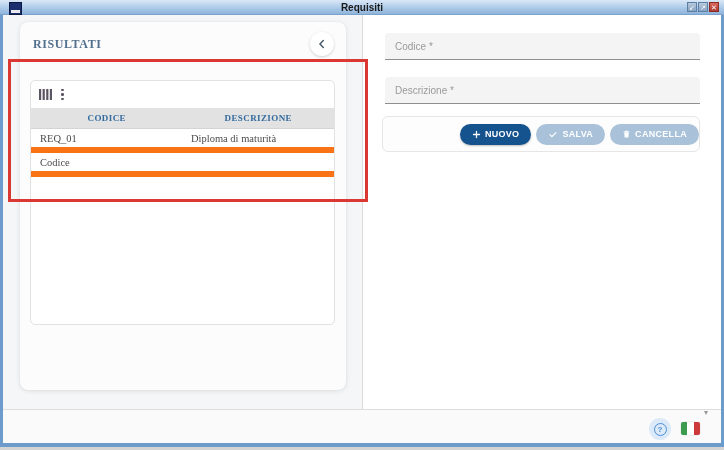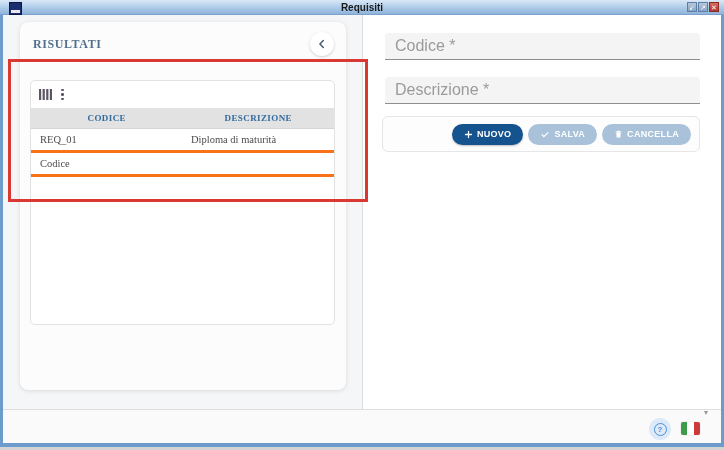--- a/index.html
+++ b/index.html
@@ -36,39 +36,39 @@
     background:#fff; box-shadow:0 1px 3px rgba(0,0,0,.18); display:flex; align-items:center; justify-content:center; }
 
   .table-card { position:absolute; left:10px; top:58px; width:305px; height:245px;
     background:#fff; border:1px solid #e2e2e2; border-radius:5px; overflow:hidden; }
   .table-toolbar { height:27px; display:flex; align-items:center; padding-left:8px; gap:7px; }
   .kebab { display:flex; flex-direction:column; gap:2px; padding:2px; }
   .kebab i { width:2.5px; height:2.5px; border-radius:50%; background:#5c5664; }
   .thead { height:21px; background:#e2e2e2; border-bottom:1px solid #d4d4d4; display:flex;align-items:center; }
   .th { width:50%; display:flex; align-items:center; justify-content:center;
     font-size:9px; font-weight:bold; color:#336b9e; letter-spacing:.4px; }
-  .trow { height:24px; display:flex; border-bottom:3px solid #f97316; background:#fff; }
+  .trow { height:24px; display:flex; border-bottom:6px solid #f97316; background:#fff; }
   .td { font-size:10.5px; color:#4c4c4c; display:flex; align-items:center; }
   .td.c1 { width:152px; padding-left:9px; }
   .td.c2 { width:153px; padding-left:9px; }
 
   .annotation { position:absolute; left:5px; top:44px; width:360px; height:143px;
     border:3px solid #da3832; z-index:20; pointer-events:none; }
 
   
   .field { position:absolute; left:382px; width:315px; height:27px; background:#f4f4f4;
     border-bottom:1px solid #8f8f8f; border-radius:4px 4px 0 0; }
   .field input { width:100%; height:100%; border:none; background:transparent; outline:none;
-    padding:0 10px; font-size:16px; color:#444; font-family:"Liberation Sans", sans-serif; }
+    padding:0 10px; font-size:10px; color:#444; font-family:"Liberation Sans", sans-serif; }
   .field input::placeholder { color:#9a9a9a; opacity:1; }
   .field.f1 { top:18px; } .field.f2 { top:62px; }
 
   .btn-bar { position:absolute; left:379px; top:101px; width:318px; height:36px;
     border:1px solid #e6e6e6; border-radius:6px; background:#fdfdfd;
-    display:flex; align-items:center; justify-content:flex-end; gap:5px; padding-right:8px; }
+    display:flex; align-items:center; justify-content:flex-end; gap:5px; padding-right:0; }
   .pill { height:21px; border:none; border-radius:11px; padding:0 12px; display:flex; align-items:center; gap:4px;
     font-family:"Liberation Sans", sans-serif; font-size:9px; font-weight:bold; letter-spacing:.3px; color:#fff; cursor:pointer; }
   .pill.primary { background:#15538f; box-shadow:0 1px 2px rgba(0,0,0,.25); }
   .pill.disabled { background:#a9c2d9; cursor:default; }
 
   
   .footer { position:absolute; left:0; top:394px; width:718px; height:34px;
     background:#fafafa; border-top:1px solid #dedede; }
   .help-chip { position:absolute; left:646px; top:8px; width:22px; height:22px; border-radius:50%;
     background:#dbe9f8; display:flex; align-items:center; justify-content:center; }

